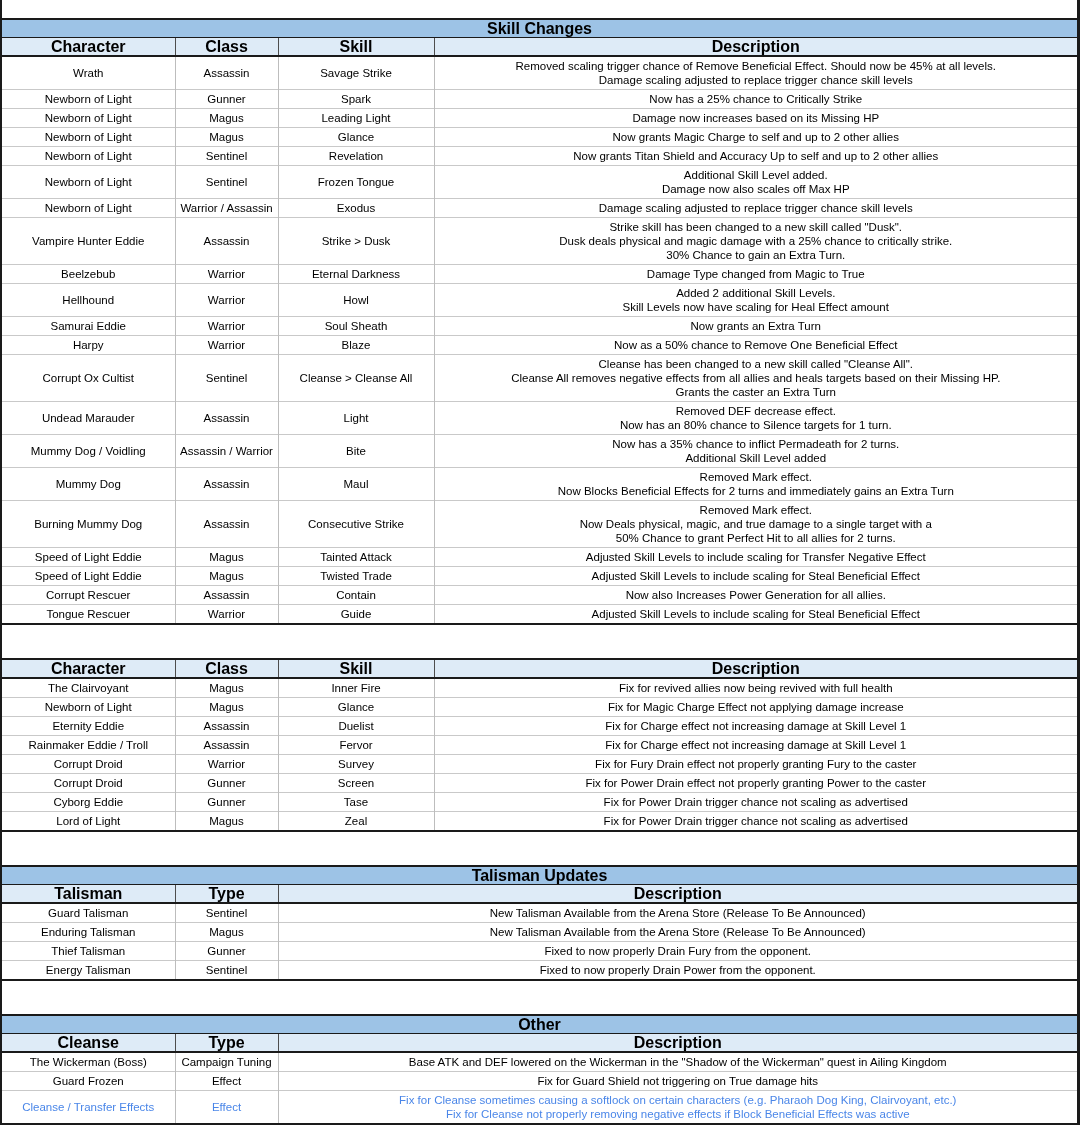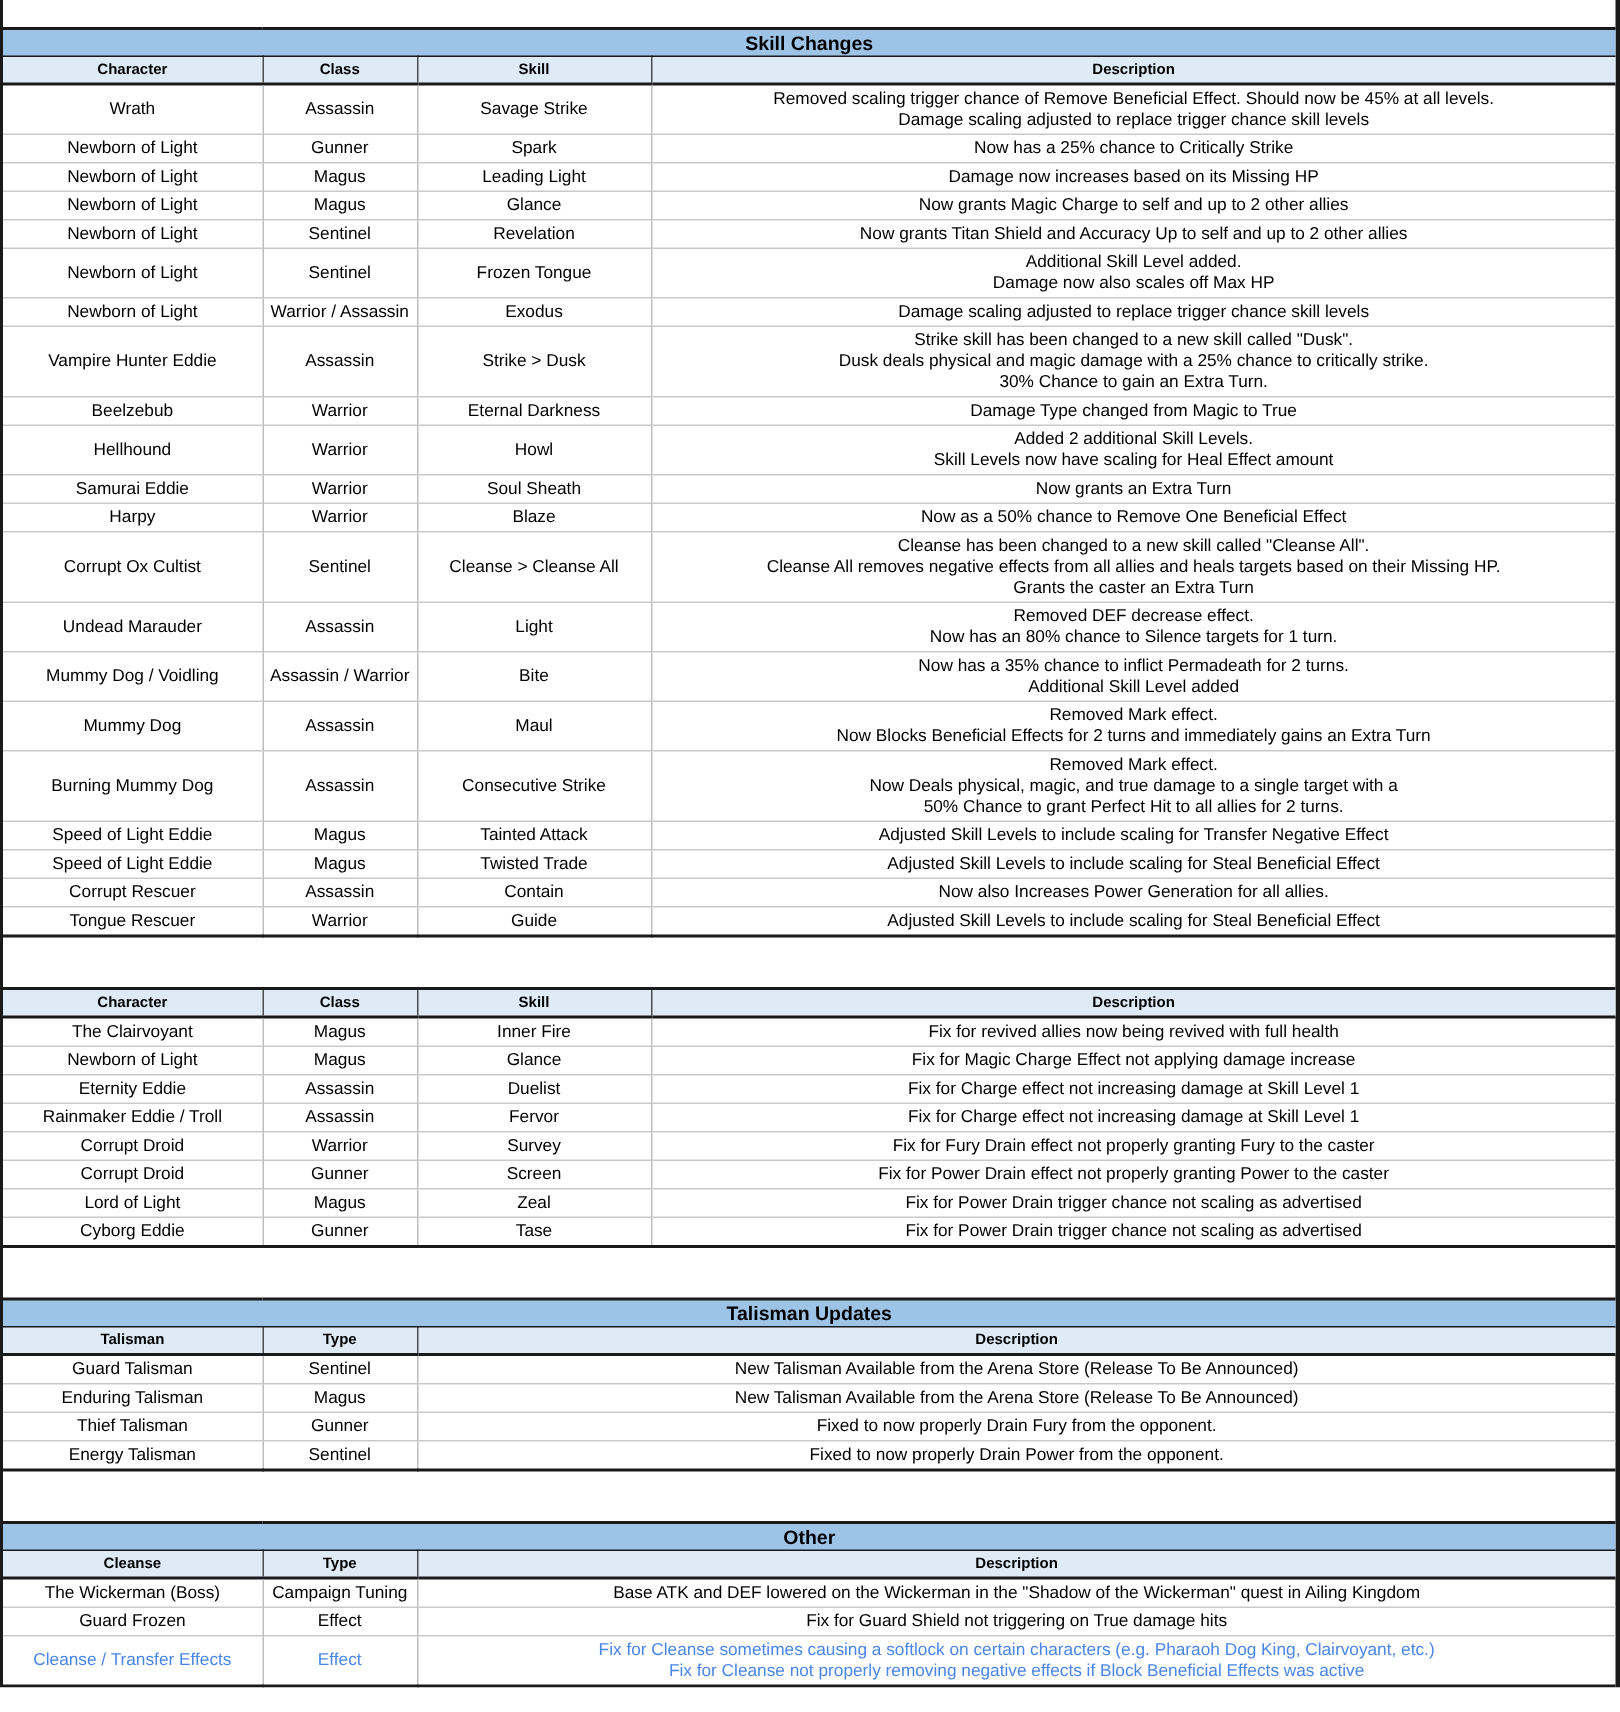--- a/index.html
+++ b/index.html
@@ -20,32 +20,32 @@
     border-bottom:2px solid #1a1a1a;
     font-size:11.5px;
   }
   table.notes tr.t-title td{
     background:#9DC3E6;
     font-weight:bold;
     text-align:center;
     line-height:13px;
     padding:2px 14px;
     border-bottom:1px solid #1a1a1a;
-    font-size:13px;
+    font-size:16px;
     margin-top:38px;
   }
   table.notes tr.t-cols th{
     background:#DEEBF7;
     font-weight:bold;
     text-align:center;
     line-height:13px;
     padding:2px 3px;
     border-bottom:2px solid #1a1a1a;
     border-left:1px solid #4d4d4d;
-    font-size:10px;
+    font-size:16px;
   }
   table.notes tr.t-cols th:first-child{border-left:none;}
   table.notes td.cell{
     text-align:center;
     vertical-align:middle;
     line-height:14px;
     padding:2px 4px;
     border-top:1px solid #c9c9c9;
     border-left:1px solid #bdbdbd;
     white-space:pre-line;
@@ -272,29 +272,29 @@
             <td class="cell">Survey</td>
             <td class="cell">Fix for Fury Drain effect not properly granting Fury to the caster</td>
           </tr>
           <tr class="">
             <td class="cell">Corrupt Droid</td>
             <td class="cell">Gunner</td>
             <td class="cell">Screen</td>
             <td class="cell">Fix for Power Drain effect not properly granting Power to the caster</td>
           </tr>
           <tr class="">
-            <td class="cell">Lord of Light</td>
-            <td class="cell">Magus</td>
-            <td class="cell">Zeal</td>
-            <td class="cell">Fix for Power Drain trigger chance not scaling as advertised</td>
-          </tr>
-          <tr class="">
             <td class="cell">Cyborg Eddie</td>
             <td class="cell">Gunner</td>
             <td class="cell">Tase</td>
+            <td class="cell">Fix for Power Drain trigger chance not scaling as advertised</td>
+          </tr>
+          <tr class="">
+            <td class="cell">Lord of Light</td>
+            <td class="cell">Magus</td>
+            <td class="cell">Zeal</td>
             <td class="cell">Fix for Power Drain trigger chance not scaling as advertised</td>
           </tr>
         </tbody>
       </table>
       <div class="gap-spacer"></div>
       <table class="notes">
         <colgroup>
           <col class="c-name">
           <col class="c-class">
           <col class="c-desc">

